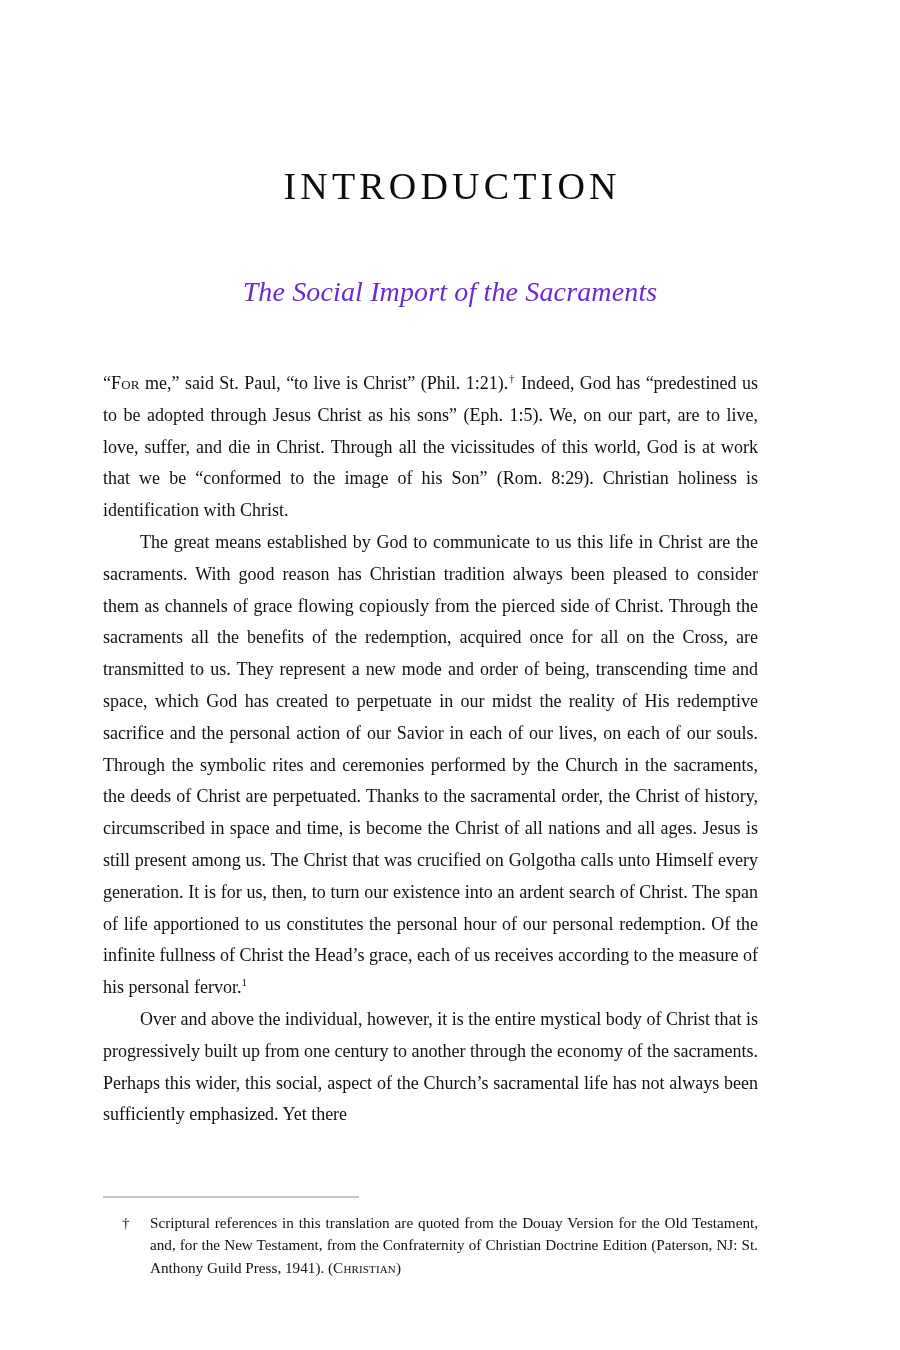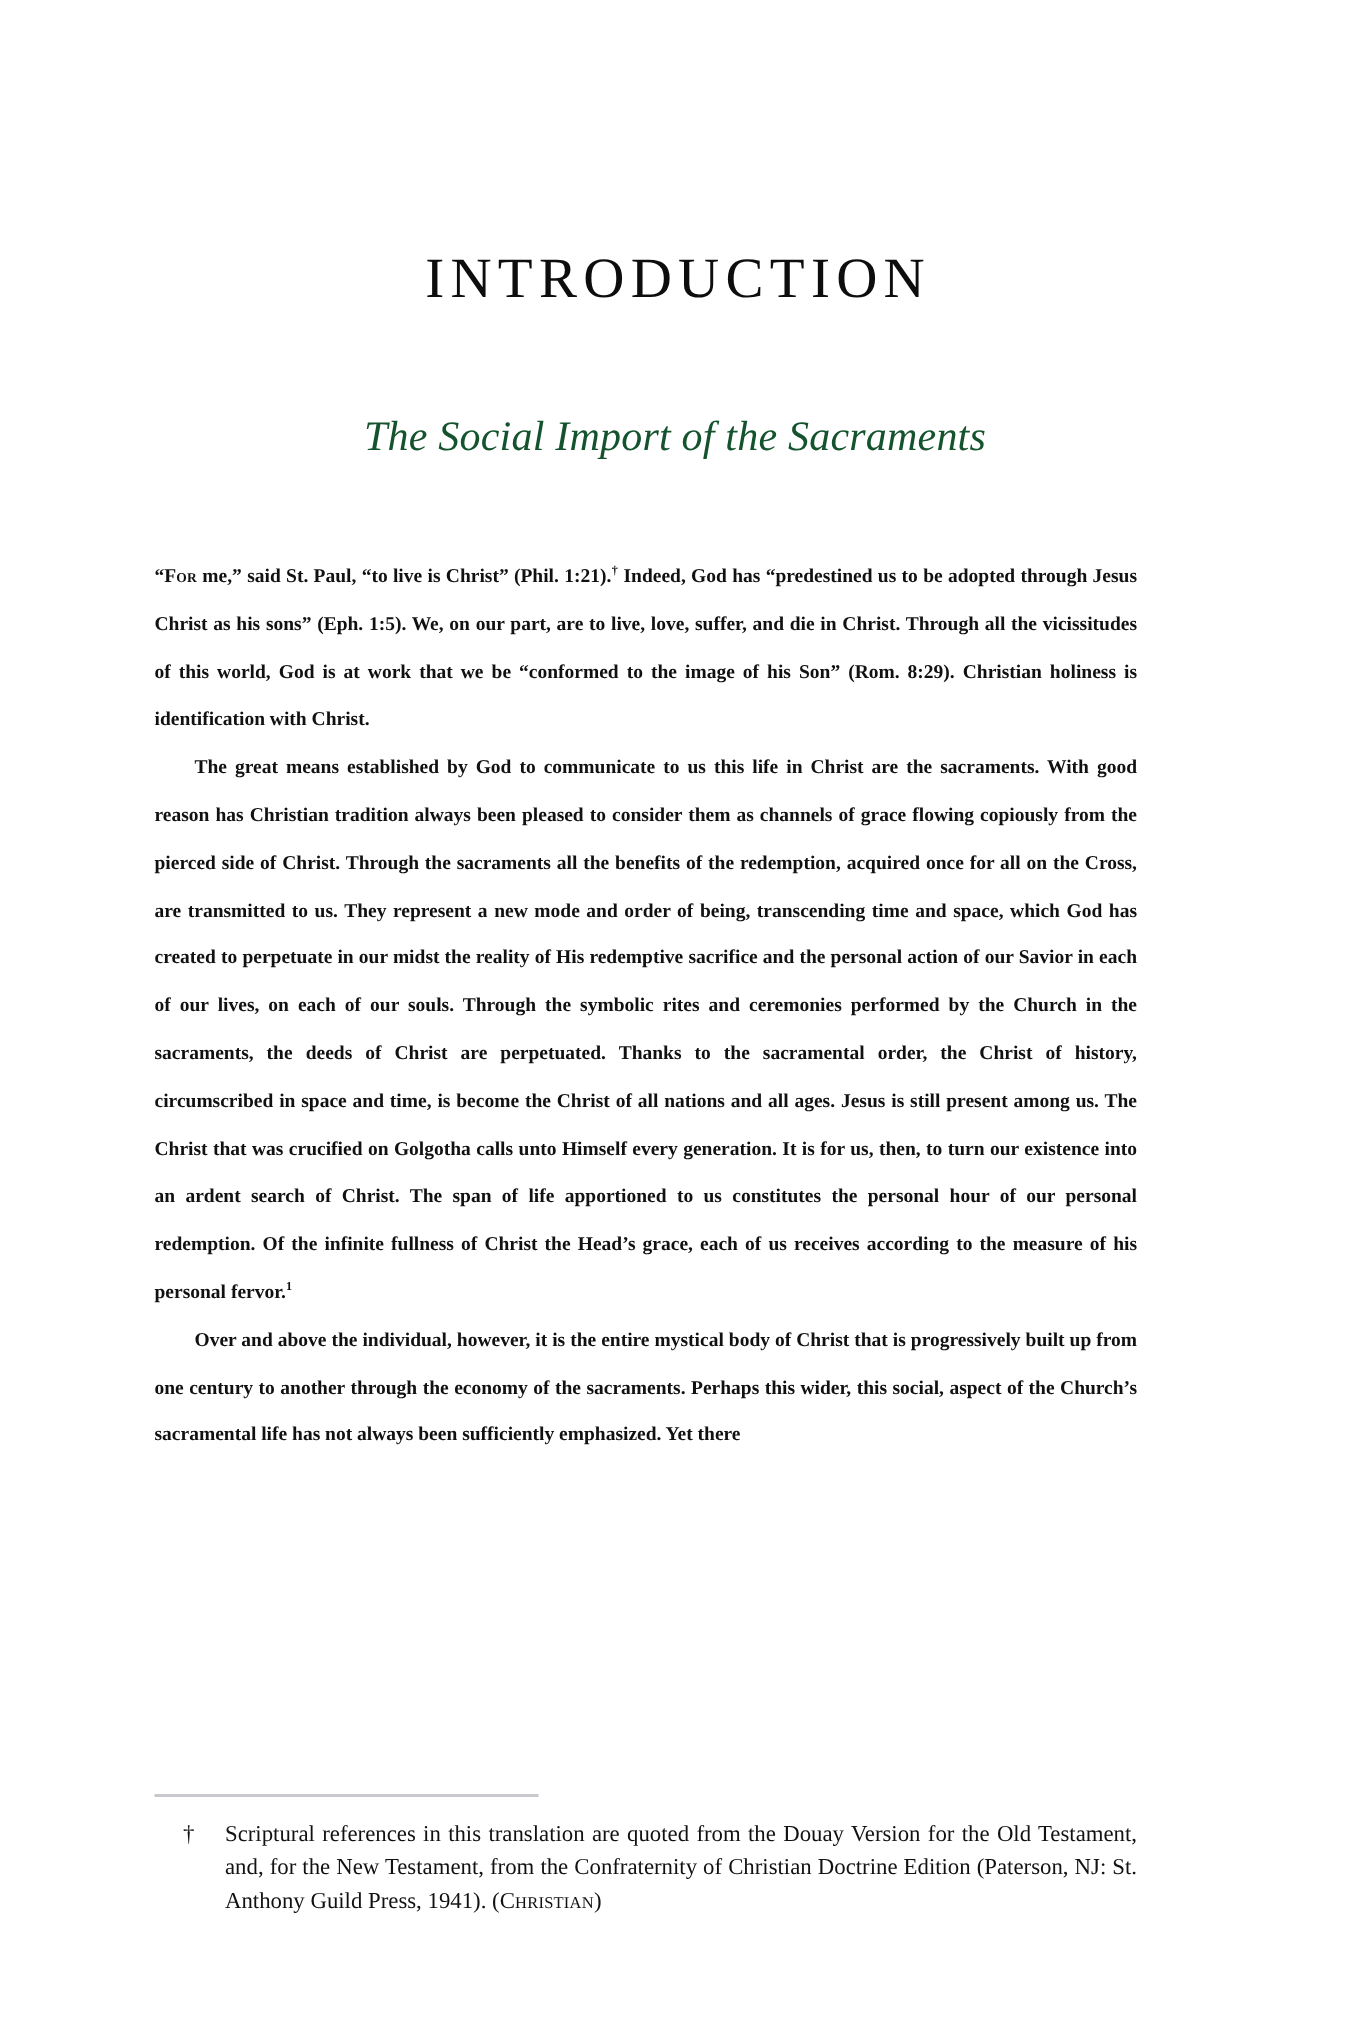--- a/index.html
+++ b/index.html
@@ -42,41 +42,40 @@
     position: absolute;
     top: 272px;
     left: 0;
     width: 900px;
     text-align: center;
     font-size: 28px;
     line-height: 40px;
     font-style: italic;
     font-weight: normal;
     letter-spacing: 0.005em;
-    color: #14532d;
+    color: #6d28d9;
     margin: 0;
   }
 
   
   .body-block {
     position: absolute;
     top: 368px;
     left: 103px;
     width: 655px;
   }
 
   .para {
     margin: 0;
-    font-size: 13px;
+    font-size: 18px;
     line-height: 31.8px;
     text-align: justify;
     text-justify: inter-word;
     color: #111111;
     hyphens: none;
-    font-weight: bold;
   }
 
   .para.indent {
     text-indent: 2.05em;
   }
 
   .smallcaps {
     font-variant: small-caps;
     letter-spacing: 0.01em;
   }

